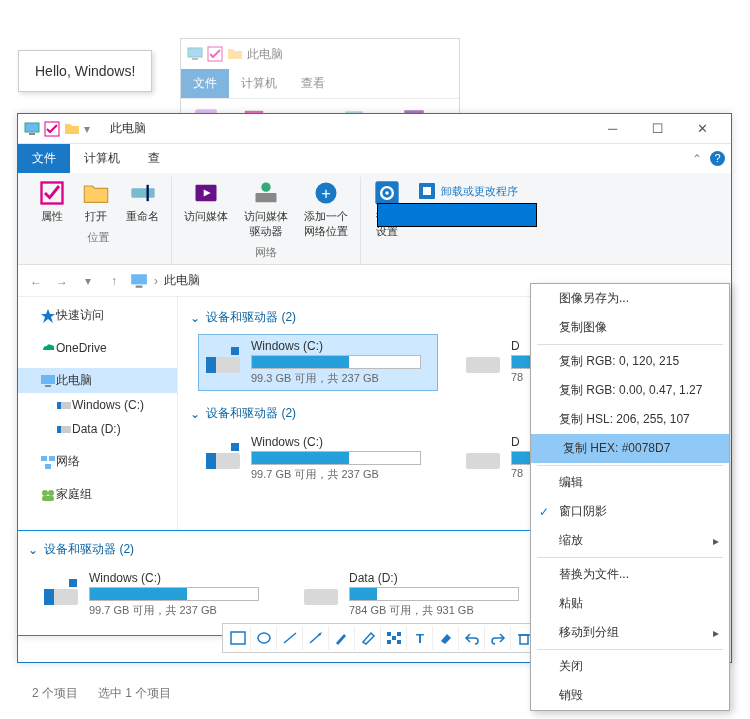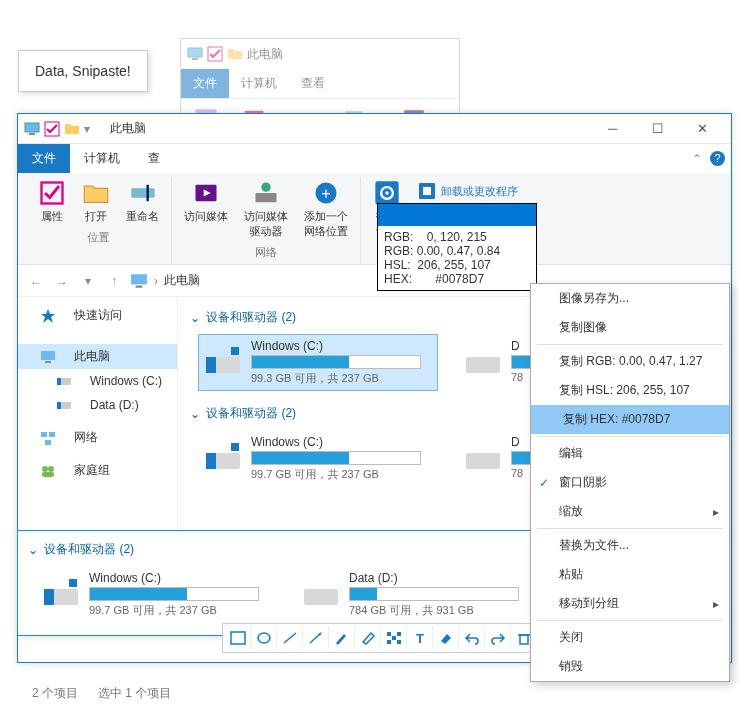--- a/index.html
+++ b/index.html
@@ -41,21 +41,21 @@
 .ribbon-icon.sm { width: 20px; height: 20px; }
 .ribbon-group-label { font-size: 11px; color: #777; padding: 2px 0 4px; }
 .ribbon-link { font-size: 11px; color: #1a79c6; padding: 2px 4px; display: flex; align-items: center; gap: 4px; }
 
 .address { height: 32px; display: flex; align-items: center; padding: 0 8px; gap: 6px; border-bottom: 1px solid #eee; }
 .nav-arrow { width: 20px; height: 20px; display: flex; align-items: center; justify-content: center; color: #888; }
 .pcicon { width: 18px; height: 18px; }
 
 .body { display: flex; height: 330px; }
 .sidebar { width: 160px; border-right: 1px solid #eee; padding: 6px 0; }
-.side-item { display: flex; align-items: center; gap: 18px; padding: 4px 10px 4px 22px; font-size: 12px; }
+.side-item { display: flex; align-items: center; gap: 0; padding: 4px 10px 4px 22px; font-size: 12px; }
 .side-item.selected { background: #cde8ff; }
 .side-item.sub { padding-left: 38px; }
 .side-icon { width: 16px; height: 16px; }
 
 .content { flex: 1; padding: 6px 8px; overflow: hidden; }
 .group-header { display: flex; align-items: center; gap: 6px; color: #0b63a1; font-size: 12px; padding: 6px 4px; }
 .group-header .chev { color: #0b63a1; }
 .drive-row { display: flex; gap: 20px; padding: 2px 0 8px 12px; }
 .drive { display: flex; gap: 8px; width: 240px; border: 1px solid transparent; padding: 4px; }
 .drive.selected { background: #cde8ff; border: 1px solid #7ab7e5; }
@@ -88,21 +88,21 @@
 .ctx-item.hl { background: #90c8f6; padding-left: 32px; }
 .ctx-sep { height: 1px; background: #ddd; margin: 2px 6px; }
 .ctx-check { position: absolute; left: 8px; color: #1a79c6; }
 .ctx-arrow { color: #555; }
 
 svg { display: block; }
 </style>
 </head>
 <body>
 
-<div class="hello-note">Data, Snipaste!</div>
+<div class="hello-note">Hello, Windows!</div>
 
 <div class="ghost-window">
   <div class="ghost-title">
     <svg class="qat-ico" viewBox="0 0 16 16">
         <rect x="1" y="2" width="14" height="9" fill="#6bb8f4" stroke="#3a7"></rect>
         <rect x="5" y="12" width="6" height="2" fill="#888"></rect>
       </svg>
     <svg class="qat-ico" viewBox="0 0 16 16">
         <rect x="1" y="1" width="14" height="14" fill="none" stroke="#d08"></rect>
         <path d="M3 8 L6 11 L13 4" fill="none" stroke="#d08" stroke-width="2"></path>
@@ -279,20 +279,26 @@
 
   <div class="body">
     <div class="sidebar">
       <div class="side-item">
           <svg class="side-icon" viewBox="0 0 16 16">
             <polygon points="8,1 10,6 15,6 11,9 13,15 8,11 3,15 5,9 1,6 6,6" fill="#1a79c6"></polygon>
           </svg>
           <span>快速访问</span>
         </div>
       <div style="height:8px"></div>
+      <div class="side-item">
+          <svg class="side-icon" viewBox="0 0 16 16">
+            <path d="M3 10 Q3 6 7 6 Q8 3 11 5 Q15 5 14 10 Z" fill="#0a6"></path>
+          </svg>
+          <span>OneDrive</span>
+        </div>
       <div style="height:8px"></div>
       <div class="side-item selected">
           <svg class="side-icon" viewBox="0 0 16 16">
             <rect x="1" y="2" width="14" height="9" fill="#6bb8f4"></rect>
             <rect x="5" y="12" width="6" height="2" fill="#888"></rect>
           </svg>
           <span>此电脑</span>
         </div>
       <div class="side-item sub">
           <svg class="side-icon" viewBox="0 0 16 16">
@@ -502,36 +508,33 @@
     </div>
 </div>
 
 <div class="status-bar">
   <span>2 个项目</span>
   <span>选中 1 个项目</span>
 </div>
 
 <div class="color-overlay">
   <div class="color-swatch"></div>
-  <div class="color-lines">
-    <div class="color-line">RGB:    0, 120, 215</div>
-    <div class="color-line">RGB: 0.00, 0.47, 0.84</div>
-    <div class="color-line">HSL:  206, 255, 107</div>
-    <div class="color-line">HEX:       #0078D7</div>
-  </div>
 </div>
 
 <div class="context-menu">
   <div class="ctx-item">
       <span>图像另存为...</span>
     </div>
   <div class="ctx-item">
       <span>复制图像</span>
     </div>
   <div class="ctx-sep"></div>
+  <div class="ctx-item">
+      <span>复制 RGB: 0, 120, 215</span>
+    </div>
   <div class="ctx-item">
       <span>复制 RGB: 0.00, 0.47, 1.27</span>
     </div>
   <div class="ctx-item">
       <span>复制 HSL: 206, 255, 107</span>
     </div>
   <div class="ctx-item hl">
       <span>复制 HEX: #0078D7</span>
     </div>
   <div class="ctx-sep"></div>

